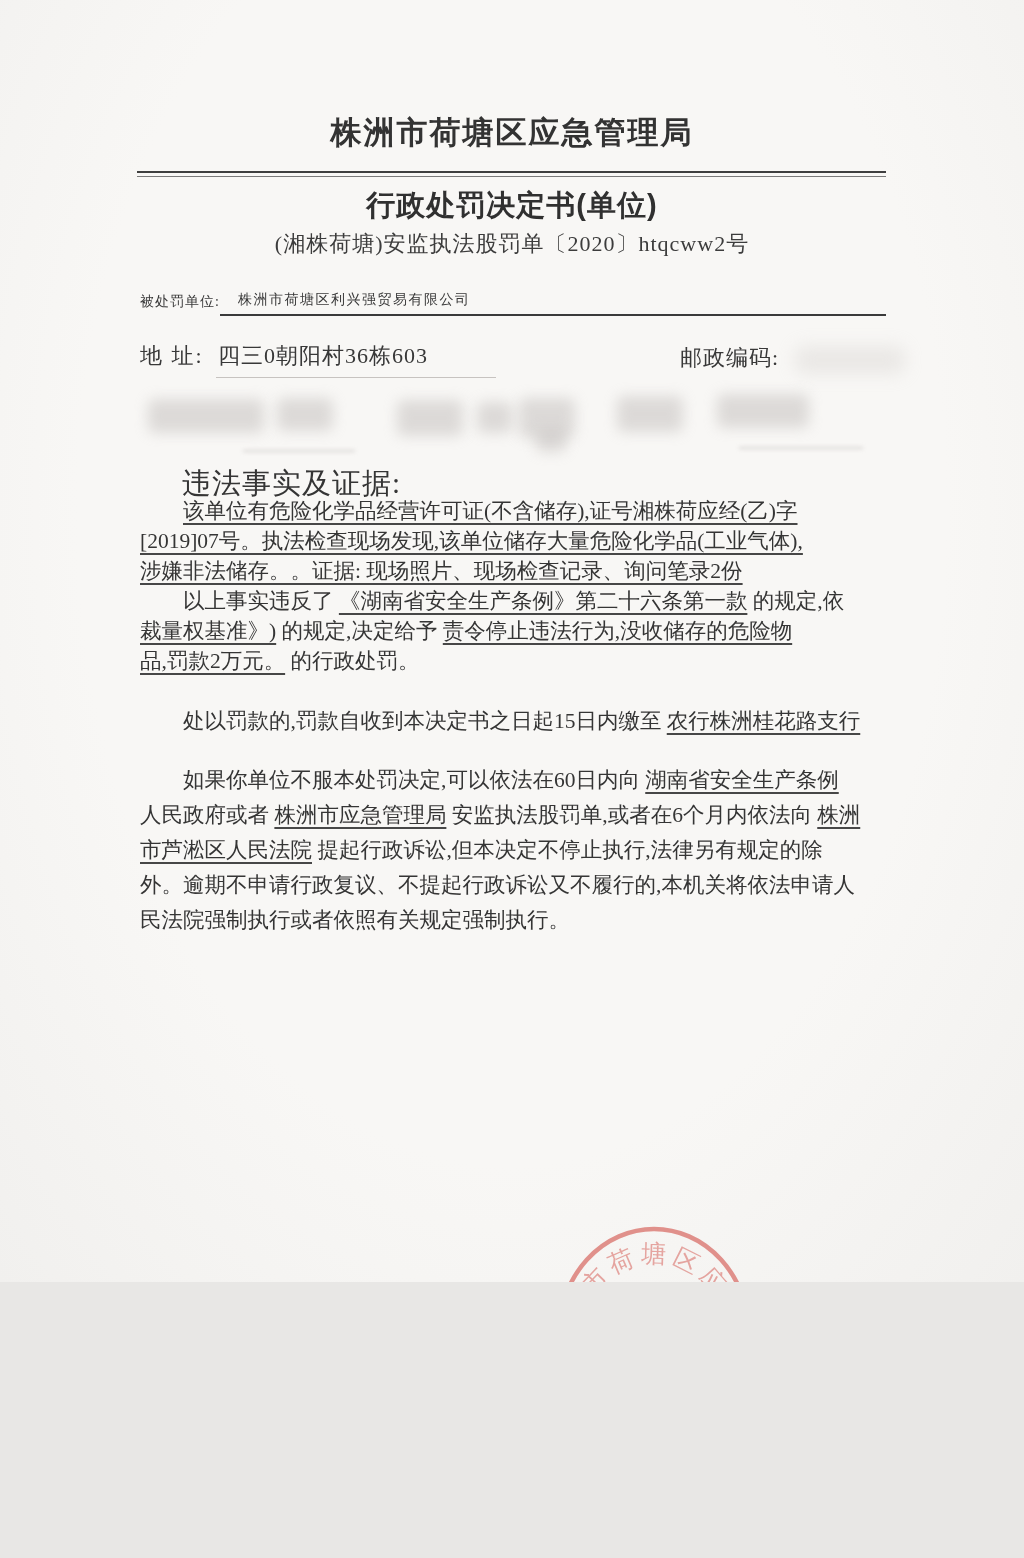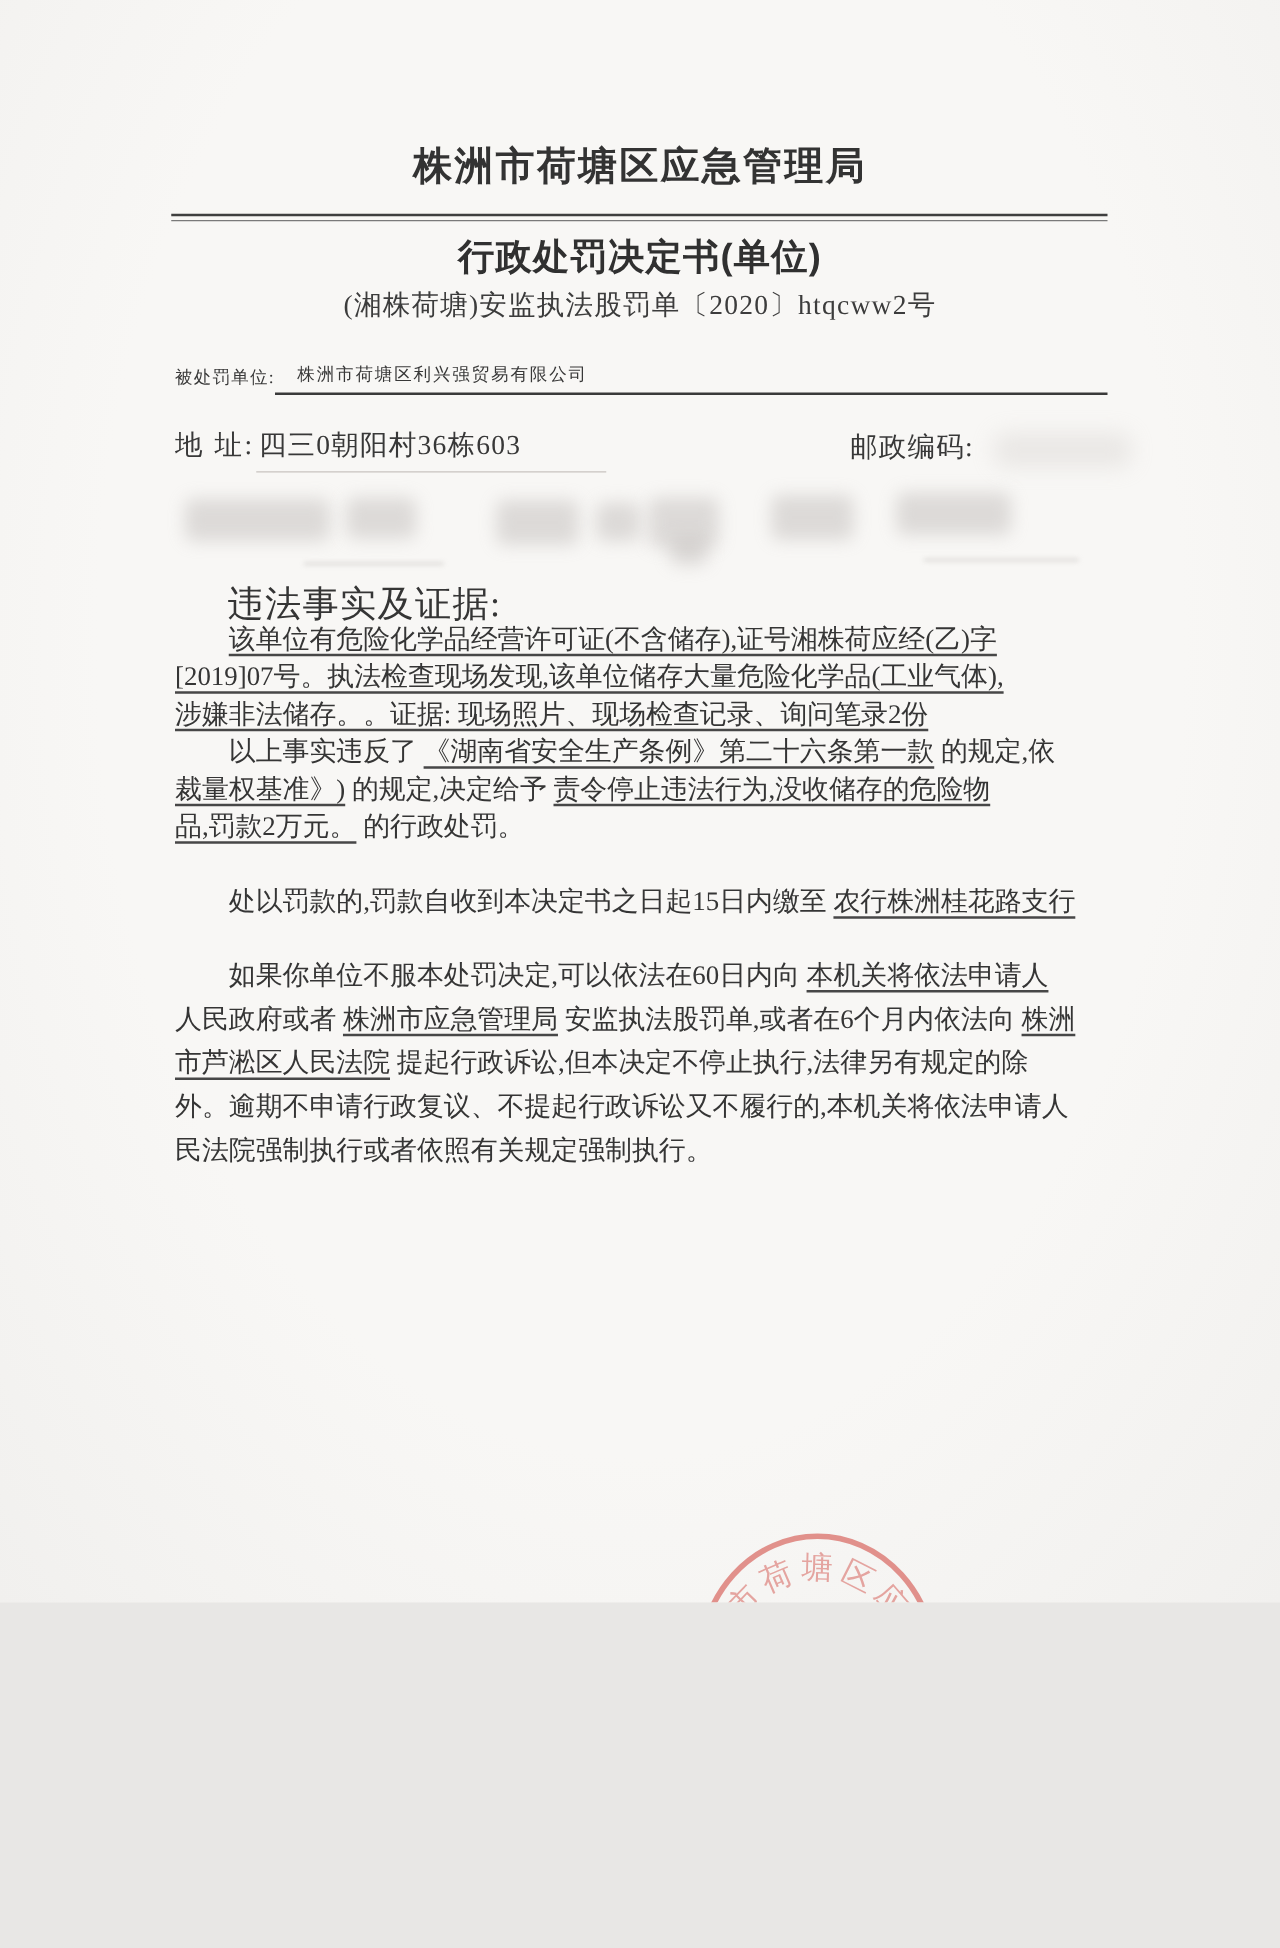--- a/index.html
+++ b/index.html
@@ -29,21 +29,21 @@
   }
   .doc-number{
     left:0;top:229px;width:100%;text-align:center;
     font-size:22px;letter-spacing:1px;color:#3c3c3c;
   }
   
   .row1{left:140px;top:291px;width:746px;display:flex;align-items:flex-end;font-size:14px;}
   .row1 .lbl{white-space:nowrap;letter-spacing:1px;padding-bottom:5px;}
   .row1 .val-wrap{flex:1;border-bottom:2px solid #3a3a3a;padding:0 0 5px 18px;letter-spacing:1.5px;}
   .addr-lbl{left:140px;top:341px;font-size:22px;letter-spacing:2px;}
-  .addr-val{left:205px;top:341px;font-size:22px;letter-spacing:1px;
+  .addr-val{left:216px;top:341px;font-size:22px;letter-spacing:1px;
     border-bottom:1.5px solid #c7c3c0;padding:0 28px 6px 2px;min-width:250px;}
   .postal-lbl{left:680px;top:343px;font-size:22px;letter-spacing:1px;}
   
   .blob{position:absolute;background:#b7b2b0;border-radius:6px;filter:blur(7px);opacity:.42;}
   .blob-line{position:absolute;background:#b9b5b2;filter:blur(2px);opacity:.55;height:2px;}
   .smudge{position:absolute;background:#c9c4c1;filter:blur(9px);opacity:.30;border-radius:8px;}
   
   .facts-heading{left:182px;top:464px;font-size:29px;letter-spacing:1px;color:#353535;}
   .para{left:140px;width:750px;font-size:21.5px;color:#353535;}
   .para .tline{line-height:30px;white-space:nowrap;}
@@ -110,21 +110,21 @@
     </div>
   <div class="abs para" style="top:586px;">
       <div class="tline"><span>　　</span><span>以上事实违反了 </span><span class="u">《湖南省安全生产条例》第二十六条第一款</span><span> 的规定,依</span></div>
       <div class="tline"><span class="u">裁量权基准》)</span><span> 的规定,决定给予 </span><span class="u">责令停止违法行为,没收储存的危险物</span></div>
       <div class="tline"><span class="u">品,罚款2万元。</span><span> 的行政处罚。</span></div>
     </div>
   <div class="abs para" style="top:706px;">
       <div class="tline"><span>　　</span><span>处以罚款的,罚款自收到本决定书之日起15日内缴至 </span><span class="u">农行株洲桂花路支行</span></div>
     </div>
   <div class="abs para para-d" style="top:763px;">
-      <div class="tline"><span>　　</span><span>如果你单位不服本处罚决定,可以依法在60日内向 </span><span class="u">本机关将依法申请人</span></div>
+      <div class="tline"><span>　　</span><span>如果你单位不服本处罚决定,可以依法在60日内向 </span><span class="u">湖南省安全生产条例</span></div>
       <div class="tline"><span>人民政府或者 </span><span class="u">株洲市应急管理局</span><span> 安监执法股罚单,或者在6个月内依法向 </span><span class="u">株洲</span></div>
       <div class="tline"><span class="u">市芦淞区人民法院</span><span> 提起行政诉讼,但本决定不停止执行,法律另有规定的除</span></div>
       <div class="tline"><span>外。逾期不申请行政复议、不提起行政诉讼又不履行的,本机关将依法申请人</span></div>
       <div class="tline"><span>民法院强制执行或者依照有关规定强制执行。</span></div>
     </div>
 
   <svg class="abs stamp" viewBox="0 0 212 232" xmlns="http://www.w3.org/2000/svg">
     <g opacity="0.82">
       <ellipse cx="104" cy="118" rx="95" ry="105" fill="none" stroke="#dc7b75" stroke-width="4.5"></ellipse>
       <polygon points="95.3,76.9 111.2,101.9 140.4,97 121.5,119.8 135.2,146.1 107.7,135.2 86.9,156.4 88.8,126.8 62.2,113.6 90.9,106.2" fill="#eba49e" fill-opacity="0.75" stroke="#dd837d" stroke-width="2"></polygon>

